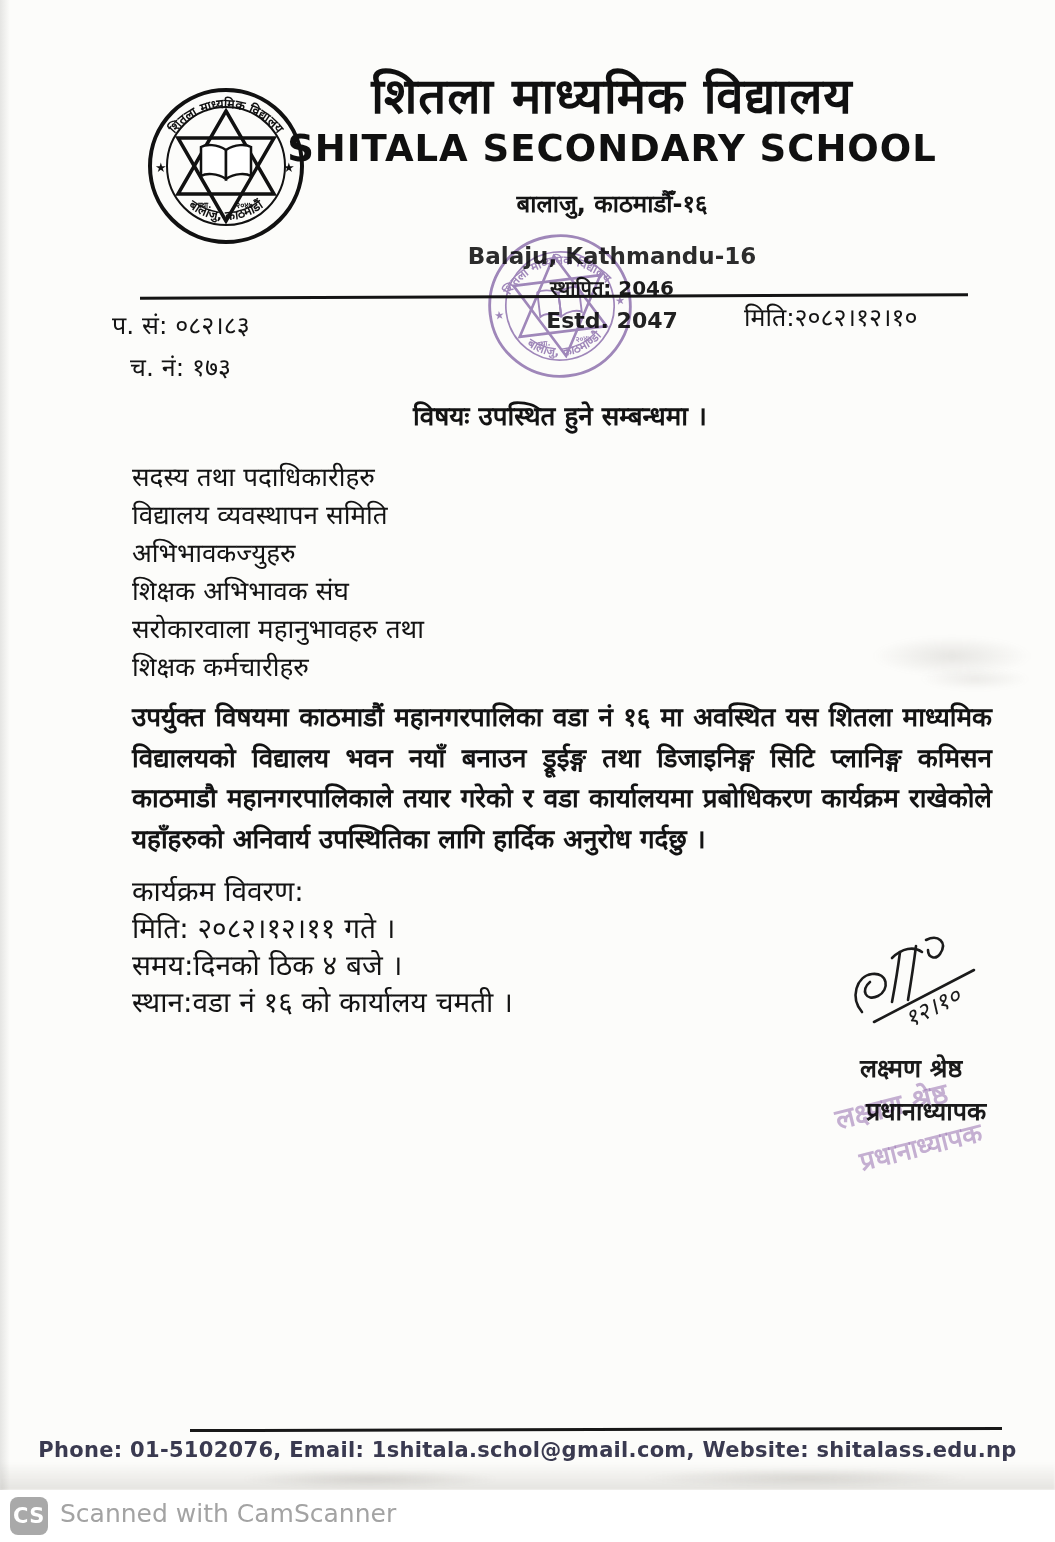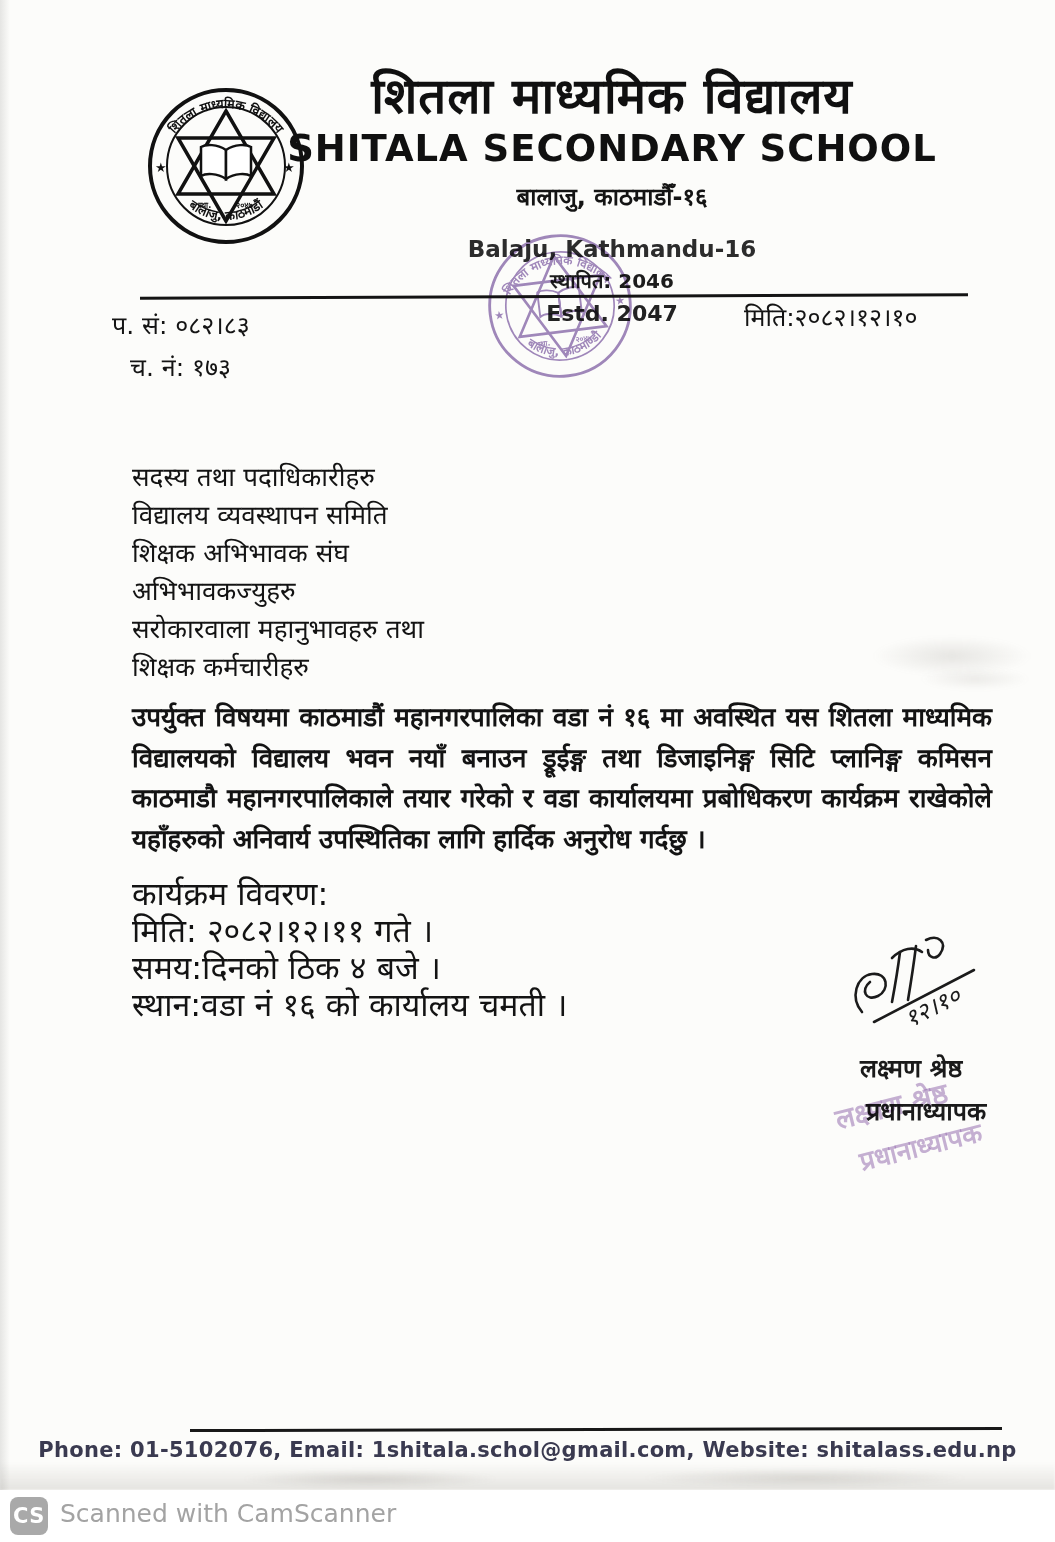--- a/index.html
+++ b/index.html
@@ -12,21 +12,21 @@
     font-family:"DejaVu Sans","Liberation Sans",sans-serif;
     color:#161616;
   }
   .abs{position:absolute;}
 
   
   #logo{left:146px;top:82px;width:160px;height:168px;}
   #header-block{left:276px;top:68px;width:672px;text-align:center;}
   .title-dev{font-size:49px;font-weight:bold;line-height:58px;letter-spacing:1px;color:#101010;}
   .title-eng{font-size:37px;font-weight:bold;letter-spacing:1px;line-height:42px;margin-top:2px;color:#101010;}
-  .addr-dev{font-size:24px;font-weight:bold;margin-top:9px;color:#141414;}
+  .addr-dev{font-size:24px;font-weight:bold;margin-top:16px;color:#141414;}
   .addr-eng{font-size:23px;font-weight:600;margin-top:24px;color:#2c2c2c;}
   .est-dev{font-size:20px;font-weight:bold;margin-top:5px;color:#1c1c1c;}
   .est-eng{font-size:22px;font-weight:600;margin-top:7px;color:#222;}
 
   #header-stamp{left:484px;top:230px;width:152px;height:152px;opacity:.78;
     mix-blend-mode:multiply;transform:rotate(-7deg);}
 
   #header-rule{left:140px;top:295px;width:828px;height:3px;background:#141414;
     transform:rotate(-0.25deg);}
 
@@ -40,21 +40,21 @@
   #subject{left:105px;top:397px;width:910px;text-align:center;font-size:26px;font-weight:600;color:#131313;}
 
   
   #recipients{left:132px;top:458px;font-size:26px;line-height:38px;color:#131313;}
 
   
   #body-par{left:132px;top:697px;width:860px;font-size:26px;line-height:40.5px;
     text-align:justify;color:#131313;font-weight:bold;}
 
   
-  .progline{font-size:32px;color:#131313;}
+  .progline{font-size:28px;color:#131313;}
   #prog-head{left:132px;top:871px;}
   #prog-date{left:132px;top:908px;}
   #prog-time{left:132px;top:945px;}
   #prog-venue{left:132px;top:982px;}
 
   
   #sig-svg{left:848px;top:932px;width:160px;height:112px;}
   #sig-name{left:860px;top:1050px;font-size:25px;font-weight:600;color:#1a1a1a;}
   #sig-title{left:866px;top:1093px;font-size:25px;font-weight:600;color:#1a1a1a;}
   .ghost{color:rgba(148,106,176,.52);font-weight:bold;white-space:nowrap;
@@ -161,26 +161,27 @@
     <text x="52" y="120" font-size="8" fill="#8767ab" font-weight="bold">स्था.</text>
     <text x="92" y="120" font-size="8" fill="#8767ab" font-weight="bold">२०४७</text>
   </svg>
 
   <div class="abs" id="header-rule"></div>
 
   <div class="abs refline" id="ref-patra">प. सं: ०८२।८३</div>
   <div class="abs refline" id="ref-chalani">च. नं: १७३</div>
   <div class="abs refline" id="ref-date">मिति:२०८२।१२।१०</div>
 
+  <div class="abs" id="subject">विषयः उपस्थित हुने सम्बन्धमा ।</div>
 
   <div class="abs" id="recipients">
     <div>सदस्य तथा पदाधिकारीहरु</div>
     <div>विद्यालय व्यवस्थापन समिति</div>
+    <div>अभिभावकज्युहरु</div>
     <div>शिक्षक अभिभावक संघ</div>
-    <div>अभिभावकज्युहरु</div>
     <div>सरोकारवाला महानुभावहरु तथा</div>
     <div>शिक्षक कर्मचारीहरु</div>
   </div>
 
   <div class="abs" id="body-par">उपर्युक्त विषयमा काठमाडौं महानगरपालिका वडा नं १६ मा अवस्थित यस शितला माध्यमिक विद्यालयको विद्यालय भवन नयाँ बनाउन ड्रूईङ्ग तथा डिजाइनिङ्ग सिटि प्लानिङ्ग कमिसन काठमाडौ महानगरपालिकाले तयार गरेको र वडा कार्यालयमा प्रबोधिकरण कार्यक्रम राखेकोले यहाँहरुको अनिवार्य उपस्थितिका लागि हार्दिक अनुरोध गर्दछु ।</div>
 
   <div class="abs progline" id="prog-head">कार्यक्रम विवरण:</div>
   <div class="abs progline" id="prog-date">मिति: २०८२।१२।११ गते ।</div>
   <div class="abs progline" id="prog-time">समय:दिनको ठिक ४ बजे ।</div>
   <div class="abs progline" id="prog-venue">स्थान:वडा नं १६ को कार्यालय चमती  ।</div>

